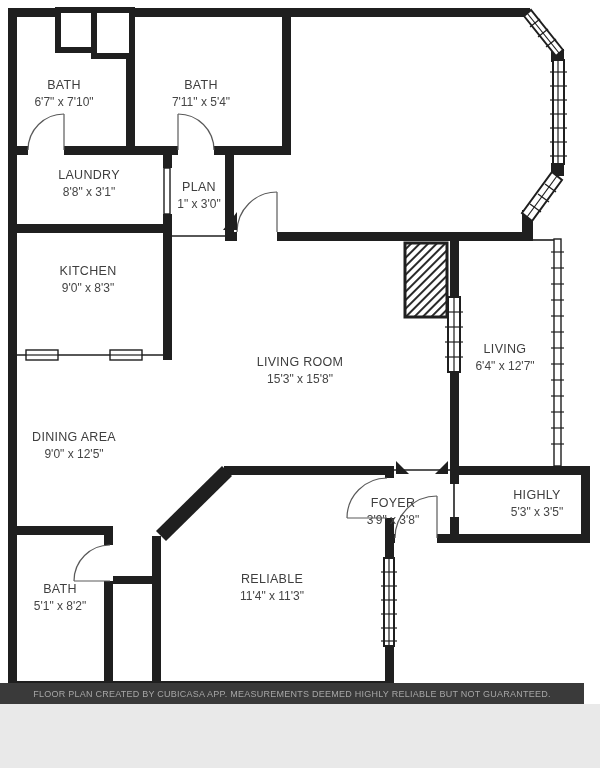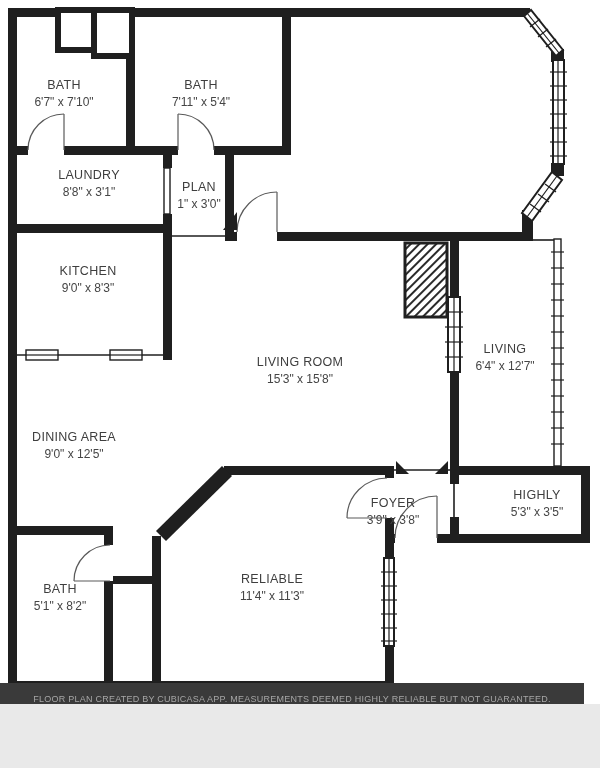--- a/index.html
+++ b/index.html
@@ -28,21 +28,21 @@
     line-height:1.25;
   }
   .room-name{font-size:12.5px;letter-spacing:.3px;}
   .room-dims{font-size:12px;margin-top:1px;color:#454545;}
   .footer{
     position:absolute;left:0;right:16px;bottom:0;height:21px;
     background:#3a3a3a;
     color:#a6a6a6;
     font-size:9px;
     letter-spacing:.25px;
-    display:flex;align-items:flex-end;justify-content:center;
+    display:flex;align-items:center;justify-content:center;
   }
 </style>
 </head>
 <body>
 
 <div class="page">
 
   <svg class="plan-svg" width="600" height="768" viewBox="0 0 600 768">
     <defs>
       <pattern id="hatch" patternUnits="userSpaceOnUse" width="6" height="6" patternTransform="rotate(45)">

